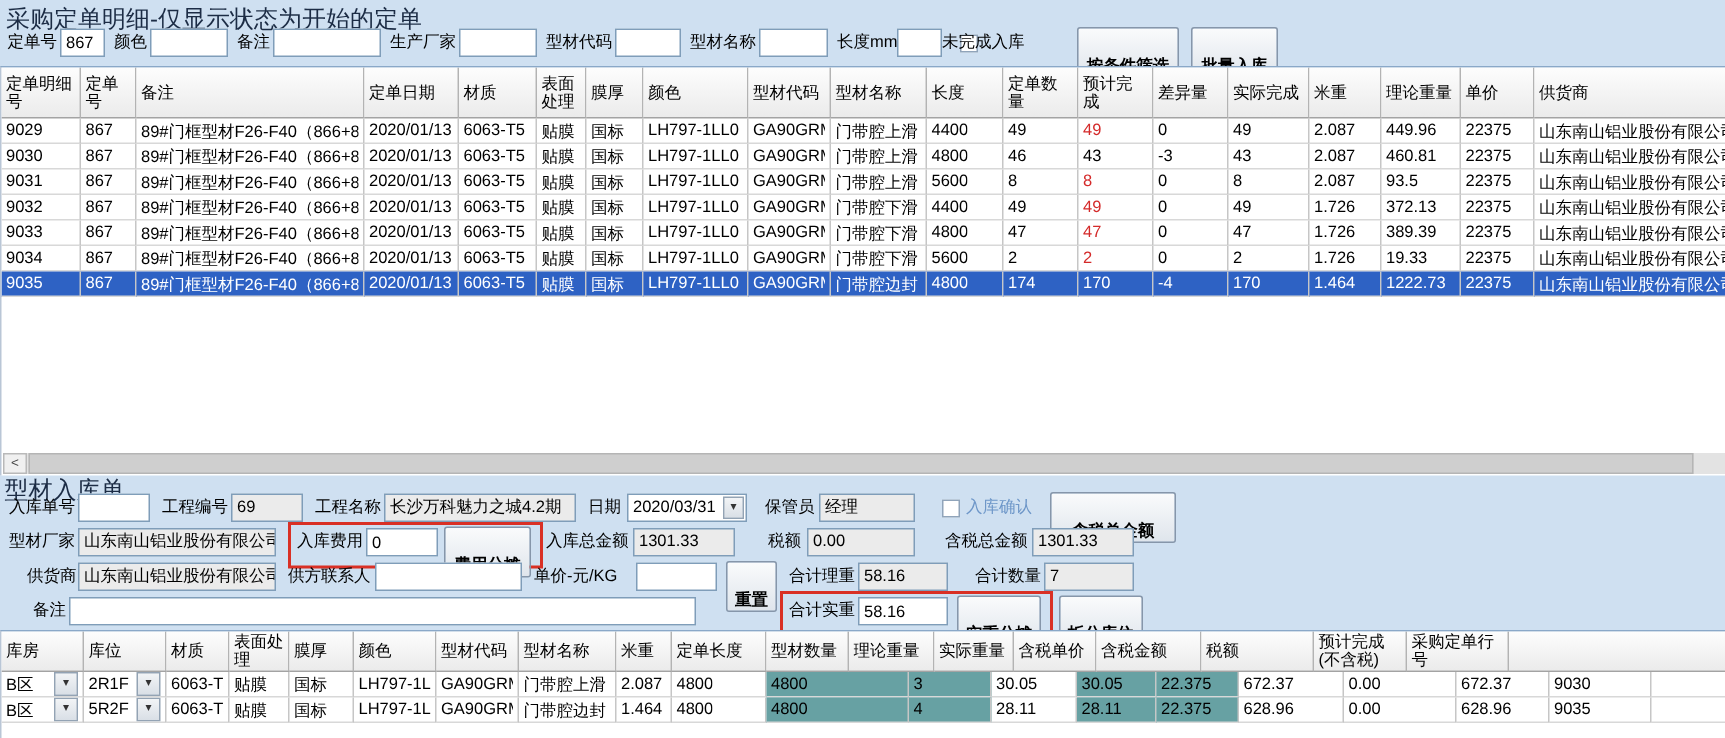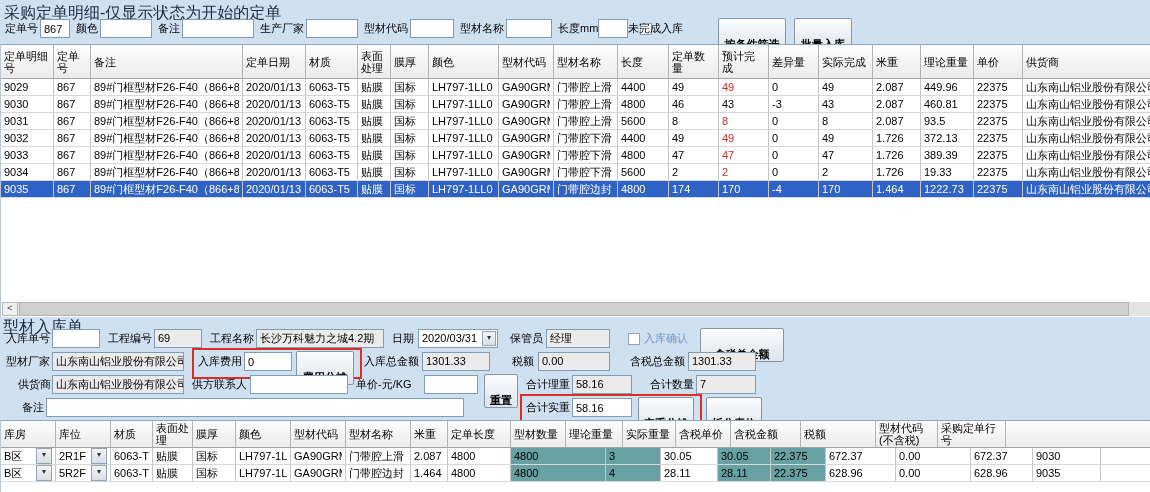--- a/index.html
+++ b/index.html
@@ -651,21 +651,21 @@
         <div class="g-cell" style="width: 55px; height: 27px;">
           <span>含税单价</span>
         </div>
         <div class="g-cell" style="width: 70px; height: 27px;">
           <span>含税金额</span>
         </div>
         <div class="g-cell" style="width: 75px; height: 27px;">
           <span>税额</span>
         </div>
         <div class="g-cell" style="width: 62px; height: 27px;">
-          <span>型材代码(不含税)</span>
+          <span>预计完成(不含税)</span>
         </div>
         <div class="g-cell" style="width: 68px; height: 27px;">
           <span>采购定单行号</span>
         </div>
         <div class="g-cell" style="flex: 1 1 auto; height: 27px;"></div>
       </div>
       <div class="g-row">
         <div class="g-cell" style="width: 55px; height: 17px;">
           <span>B区</span>
           <span class="combo-arrow">▾</span>

